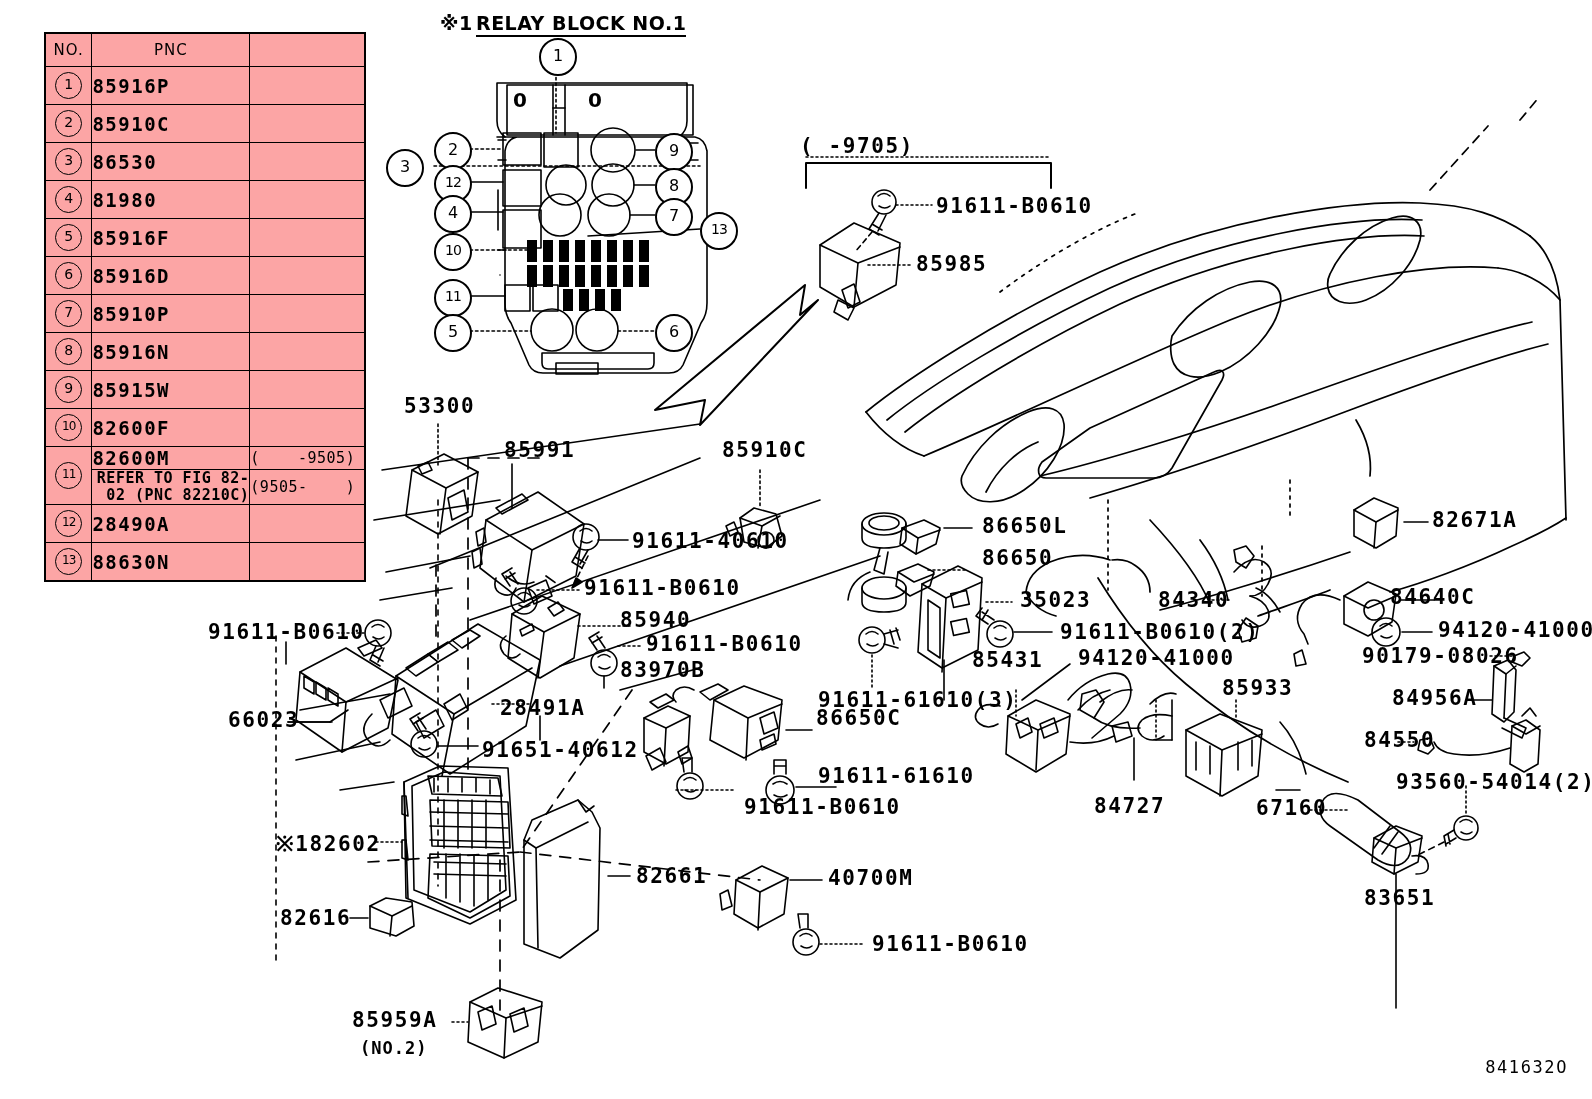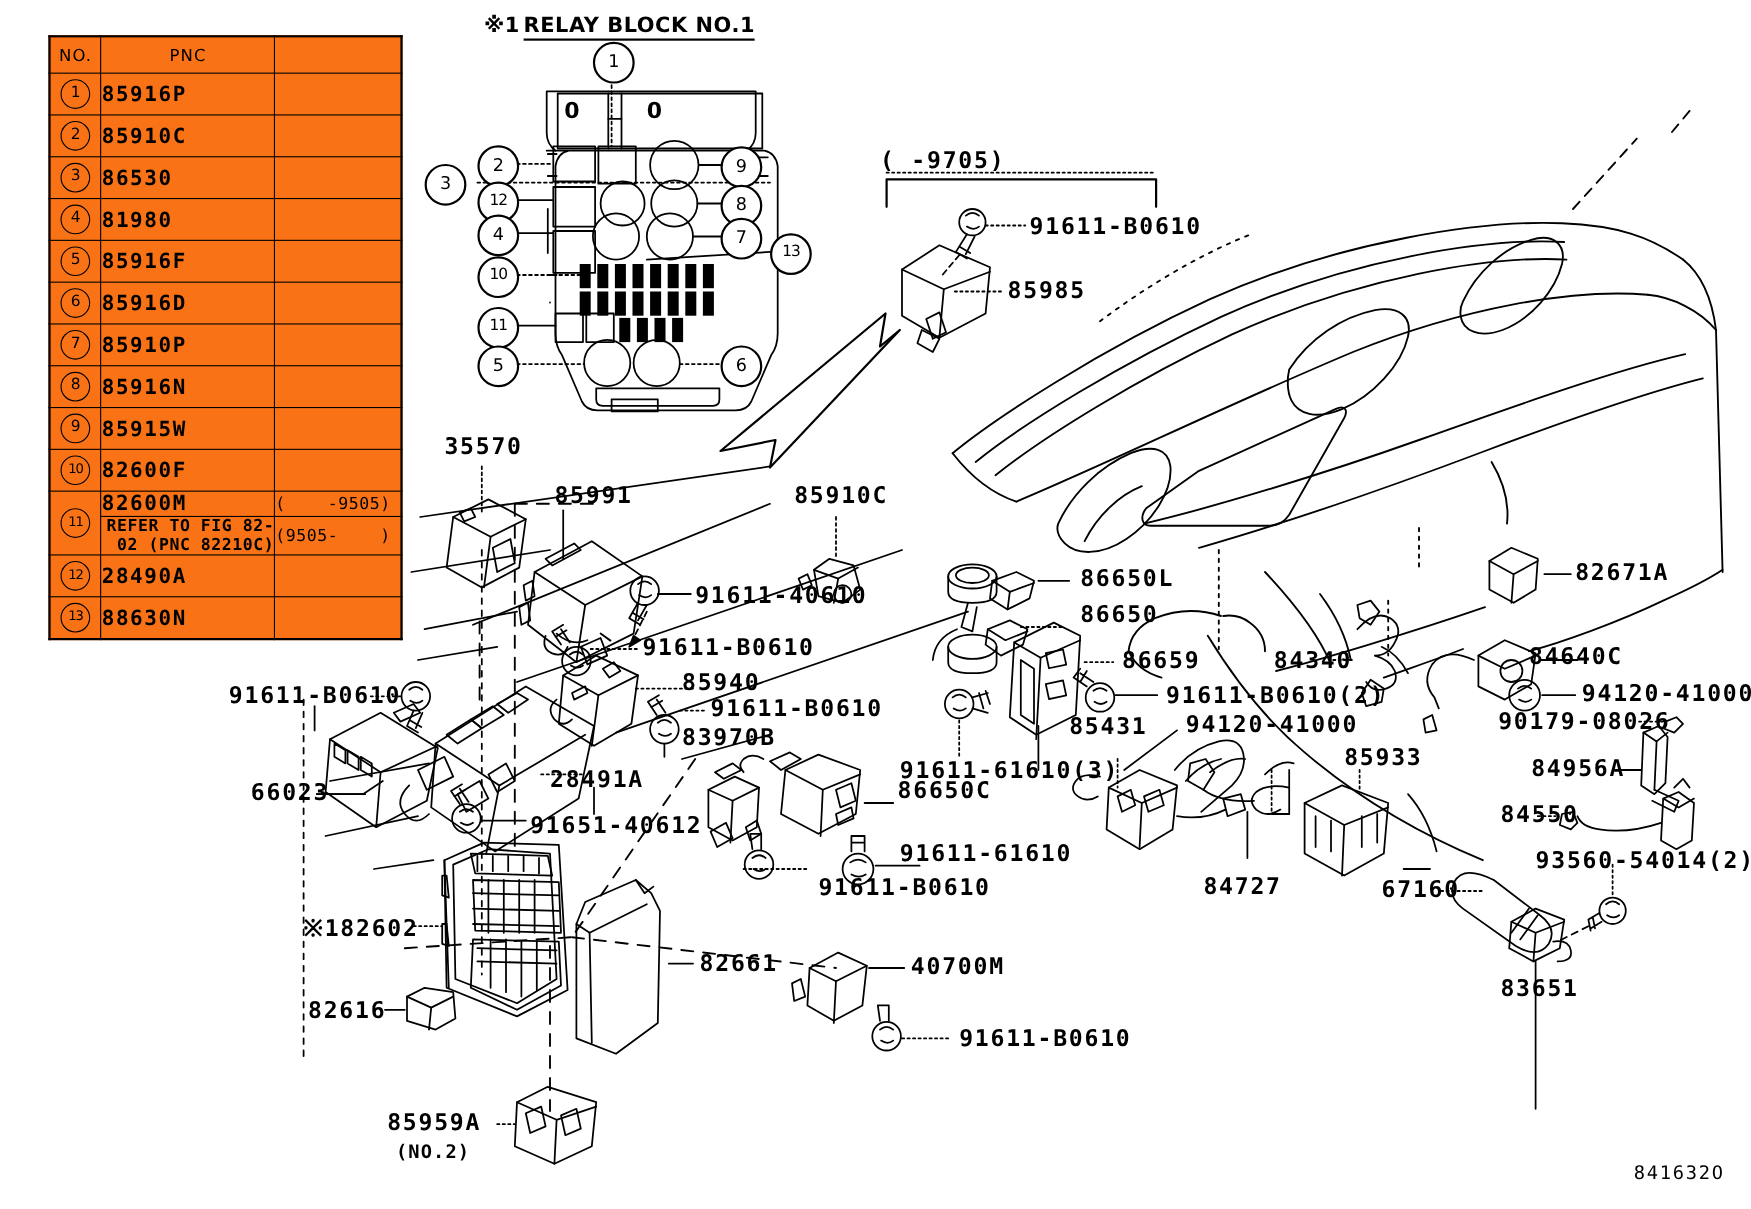--- a/index.html
+++ b/index.html
@@ -3,21 +3,21 @@
 <meta charset="utf-8">
 <style>
   html,body{margin:0;padding:0;background:#fff;}
   body{width:1592px;height:1099px;position:relative;overflow:hidden;
        font-family:"DejaVu Sans Mono","Liberation Mono",monospace;color:#000;}
   .stage{position:absolute;left:0;top:0;width:1592px;height:1099px;}
   svg.art{position:absolute;left:0;top:0;width:1592px;height:1099px;}
 
   
   .ptable{position:absolute;left:44px;top:32px;width:322px;
-          border:2px solid #000;border-collapse:collapse;background:#f97316;}
+          border:2px solid #000;border-collapse:collapse;background:#fca5a5;}
   .ptable td,.ptable th{border:1px solid #000;padding:0;}
   .c-no{width:46px;text-align:center;vertical-align:middle;height:37px;}
   .c-pnc{width:160px;padding-left:12px;vertical-align:middle;margin-left:31px;}
   .c-rmk{width:114px;padding-left:6px;vertical-align:middle;font-size:15px;
          letter-spacing:.5px;white-space:pre;}
   .hdr .c-no,.hdr .c-pnc{font-family:"DejaVu Sans","Liberation Sans",sans-serif;
         font-size:15px;text-align:center;letter-spacing:1px;padding-left:0;height:32px;}
   .pnc{font-size:19px;font-weight:bold;letter-spacing:1.5px;}
   .pnc.small{font-size:15px;line-height:17px;letter-spacing:.5px;text-align:right;}
   .circ{display:inline-block;width:25px;height:25px;line-height:23px;
@@ -602,21 +602,21 @@
   <div class="bub" style="left:655px;top:133px">9</div>
   <div class="bub" style="left:655px;top:168px">8</div>
   <div class="bub" style="left:655px;top:198px">7</div>
   <div class="bub two" style="left:700px;top:212px">13</div>
   <div class="bub" style="left:655px;top:314px">6</div>
 
   <div class="lbl" style="left:800px;top:136px">(       -9705)</div>
   <div class="lbl" style="left:936px;top:196px">91611-B0610</div>
   <div class="lbl" style="left:916px;top:254px">85985</div>
 
-  <div class="lbl" style="left:404px;top:396px">35570</div>
+  <div class="lbl" style="left:404px;top:396px">53300</div>
   <div class="lbl" style="left:504px;top:440px">85991</div>
   <div class="lbl" style="left:722px;top:440px">85910C</div>
   <div class="lbl" style="left:632px;top:531px">91611-40610</div>
   <div class="lbl" style="left:584px;top:578px">91611-B0610</div>
   <div class="lbl" style="left:620px;top:610px">85940</div>
   <div class="lbl" style="left:646px;top:634px">91611-B0610</div>
   <div class="lbl" style="left:620px;top:660px">83970B</div>
 
   <div class="lbl" style="left:208px;top:622px">91611-B0610</div>
   <div class="lbl" style="left:228px;top:710px">66023</div>
@@ -630,21 +630,21 @@
   <div class="lbl sm" style="left:360px;top:1040px">(NO.2)</div>
 
   <div class="lbl" style="left:816px;top:708px">86650C</div>
   <div class="lbl" style="left:818px;top:766px">91611-61610</div>
   <div class="lbl" style="left:744px;top:797px">91611-B0610</div>
   <div class="lbl" style="left:828px;top:868px">40700M</div>
   <div class="lbl" style="left:872px;top:934px">91611-B0610</div>
 
   <div class="lbl" style="left:982px;top:516px">86650L</div>
   <div class="lbl" style="left:982px;top:548px">86650</div>
-  <div class="lbl" style="left:1020px;top:590px">86659</div>
+  <div class="lbl" style="left:1020px;top:590px">35023</div>
   <div class="lbl" style="left:1060px;top:622px">91611-B0610(2)</div>
   <div class="lbl" style="left:818px;top:690px">91611-61610(3)</div>
   <div class="lbl" style="left:972px;top:650px">85431</div>
   <div class="lbl" style="left:1078px;top:648px">94120-41000</div>
   <div class="lbl" style="left:1094px;top:796px">84727</div>
   <div class="lbl" style="left:1222px;top:678px">85933</div>
   <div class="lbl" style="left:1158px;top:590px">84340</div>
 
   <div class="lbl" style="left:1432px;top:510px">82671A</div>
   <div class="lbl" style="left:1390px;top:587px">84640C</div>

